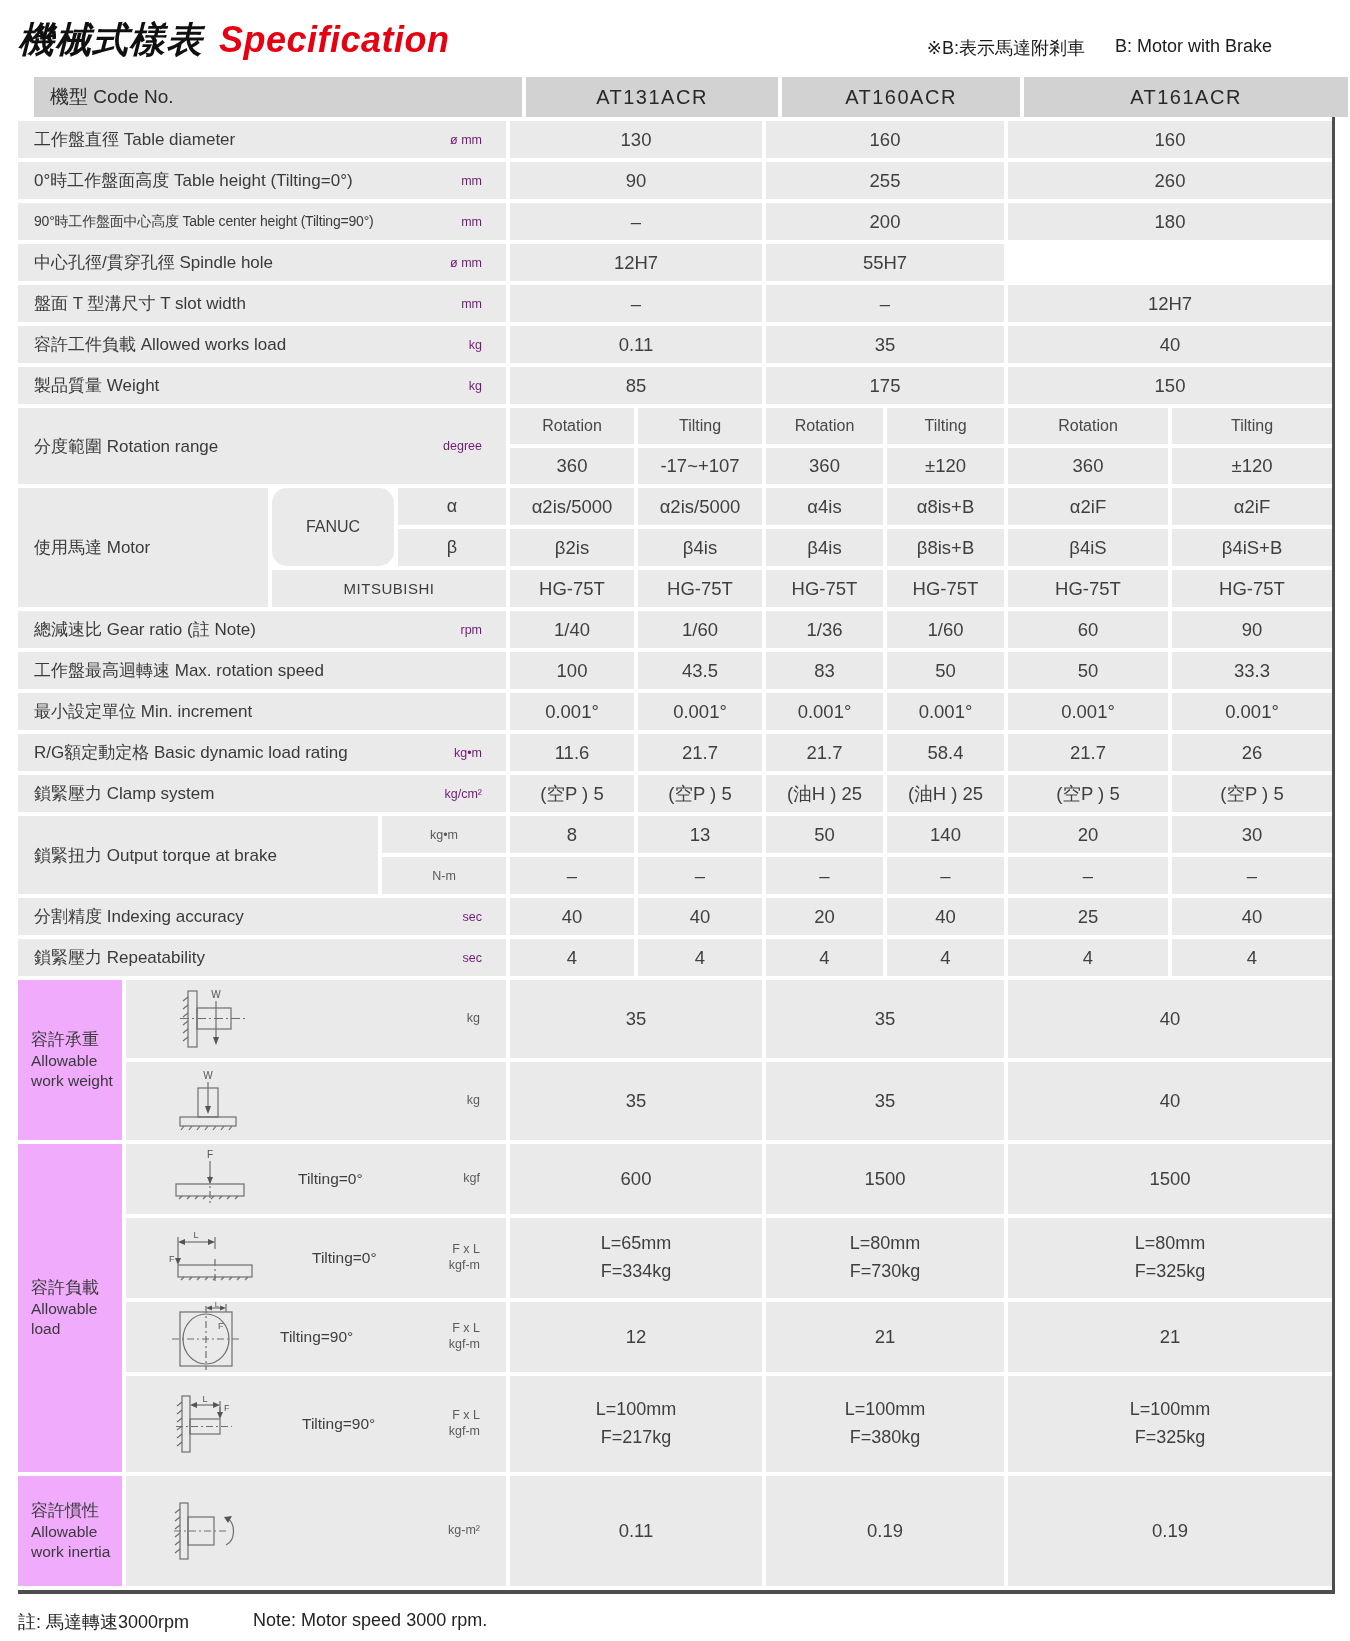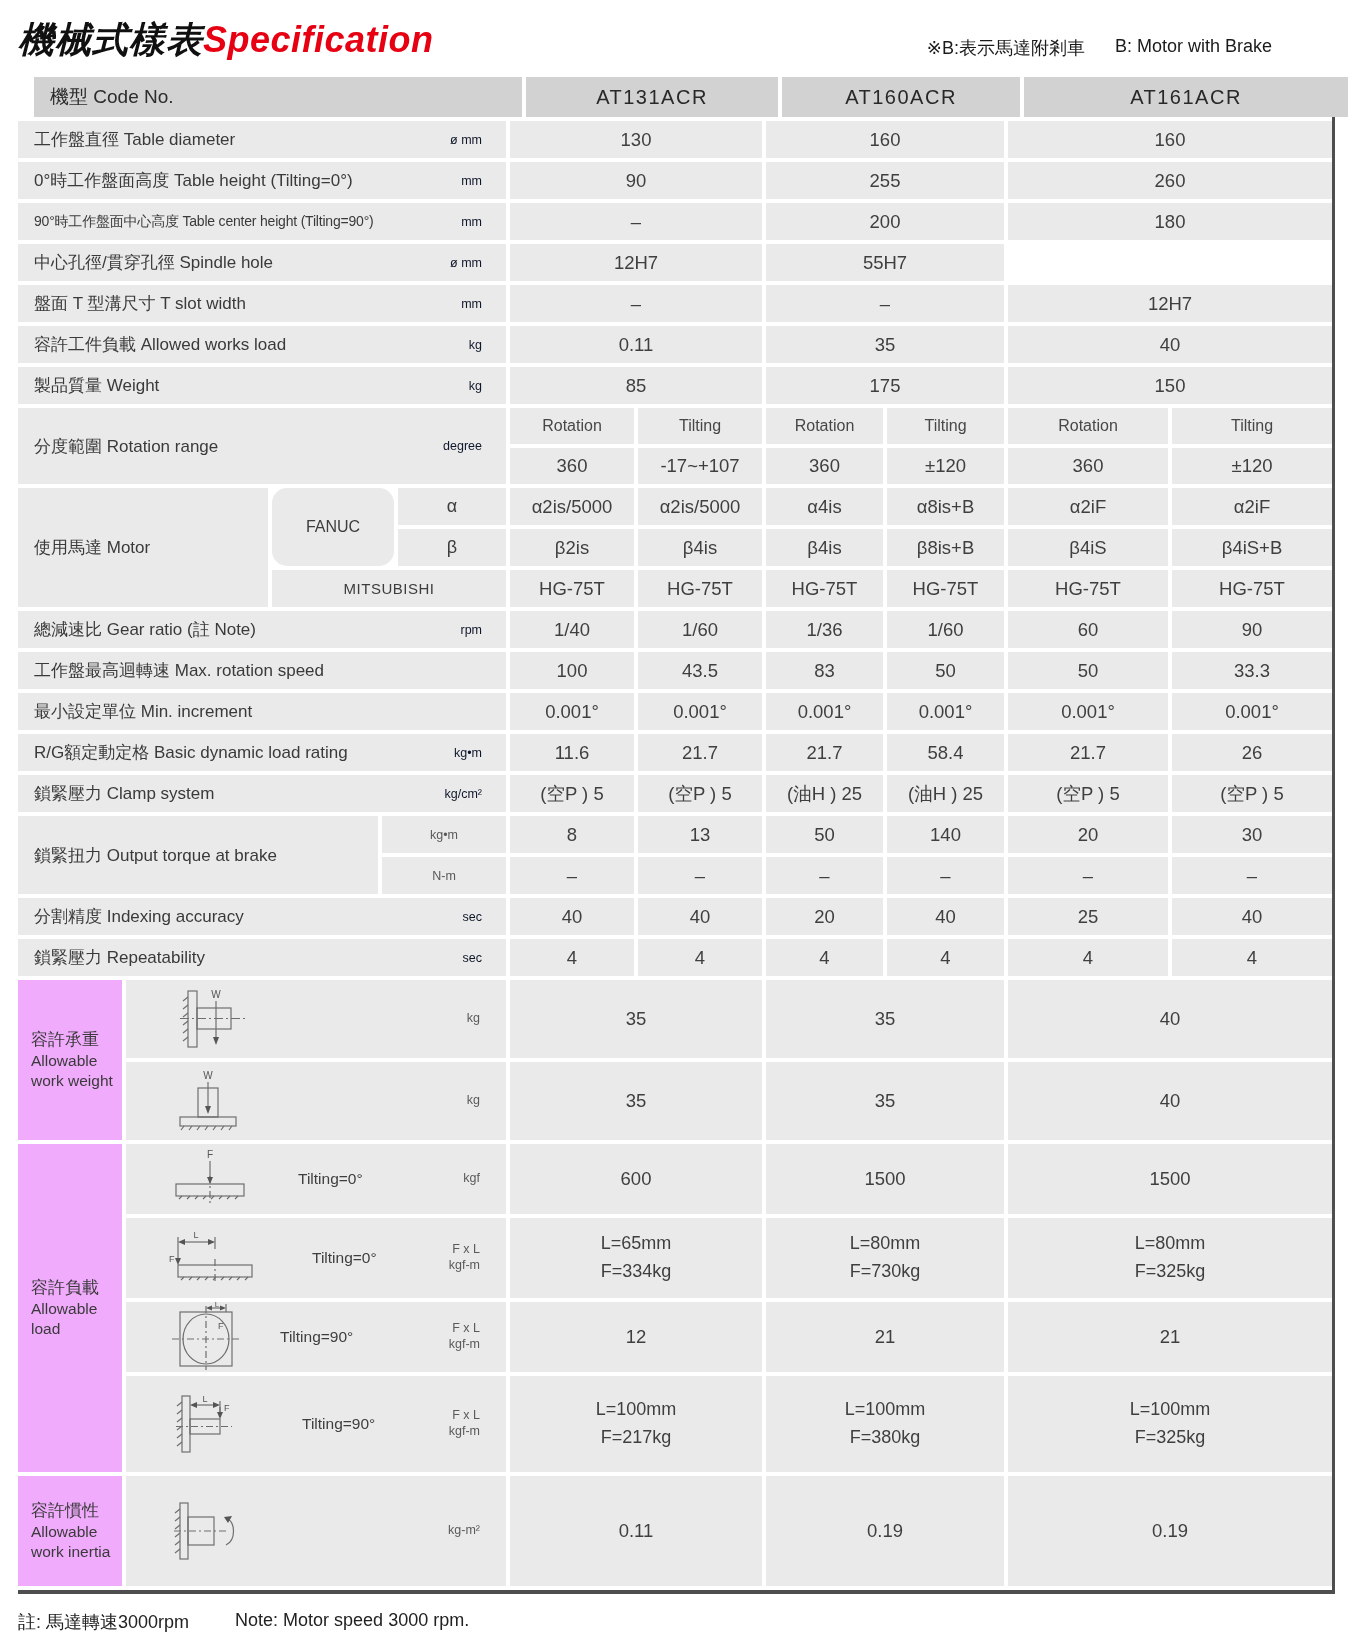--- a/index.html
+++ b/index.html
@@ -4,21 +4,21 @@
 <style>
   html,body { margin:0; padding:0; }
   body {
     width:1350px; height:1641px; background:#ffffff;
     font-family:"Liberation Sans","DejaVu Sans",sans-serif;
     color:#3d3d3d; overflow:hidden;
   }
   
   .titlebar { display:flex; align-items:flex-end; justify-content:space-between;
               margin:16px 78px 12px 18px; }
-  .title { display:flex; align-items:baseline; }
+  .title { display:flex; align-items:baseline; gap:16px; }
   .title-zh { font-size:36px; font-weight:bold; font-style:italic; color:#101010; letter-spacing:1px; }
   .title-en { font-size:36px; font-weight:bold; font-style:italic; color:#e60012; letter-spacing:0.5px; }
   .brake-note { display:flex; gap:30px; font-size:18px; color:#1b1b1b; padding-bottom:5px; }
   
   .spec-table { margin-left:18px; width:1314px;
                 border-right:3px solid #4e4e4e; border-bottom:4px solid #4e4e4e;
                 padding-bottom:4px; }
   .row, .sec { display:grid; gap:4px; margin-top:4px; }
   .hdr    { grid-template-columns:488px 252px 238px 324px; margin-top:0; }
   .simple { grid-template-columns:488px 252px 238px 324px; }
@@ -31,41 +31,41 @@
   .sec-load { grid-template-rows:70px 80px 70px 96px; }
   .sec-inertia { grid-auto-rows:110px; }
   .span2 { grid-row:1 / span 2; } .span3 { grid-row:1 / span 3; } .span4 { grid-row:1 / span 4; }
   .mitsu { grid-column:2 / span 2; font-size:15px; letter-spacing:0.5px; }
   .c { background:#eaeaea; display:flex; align-items:center; justify-content:center; }
   .hdr .c { background:#d2d2d2; }
   .c-lbl { background:#eaeaea; display:flex; align-items:center; justify-content:space-between;
            padding:0 24px 0 16px; }
   .lbl-t { font-size:17px; color:#3a3a3a; white-space:nowrap; }
   .lbl-t.tight { font-size:14px; letter-spacing:-0.2px; }
-  .unit-t { font-size:12.5px; color:#0f172a; white-space:nowrap; margin-left:24px; }
+  .unit-t { font-size:12.5px; color:#701a75; white-space:nowrap; margin-left:24px; }
   .v { font-size:18.5px; color:#3f3f3f; }
   .code { justify-content:flex-start; padding-left:16px; font-size:19px; color:#2c2c2c; }
   .model { font-size:20px; color:#282828; letter-spacing:1.5px; }
   .subhdr { font-size:16px; color:#474747; }
   .greek { font-size:18px; }
   .unitcell { font-size:12.5px; color:#5a5a5a; }
   .blk-lbl { background:#f0abfc; display:flex; flex-direction:column; align-items:flex-start;
              justify-content:center; padding-left:13px; line-height:1.3; }
   .bl-zh { font-size:17px; color:#3a3a3a; }
   .bl-en { font-size:15.5px; color:#3a3a3a; }
   .diag { background:#eaeaea; display:flex; align-items:center; justify-content:flex-start;
           padding-left:42px; position:relative; }
   .tilt { font-size:15.5px; color:#3e3e3e; margin-left:34px; }
   .unit-r { position:absolute; right:26px; top:50%; transform:translateY(-50%);
             text-align:right; font-size:12.5px; color:#5a5a5a; line-height:1.25; }
   .unit-r span { display:block; }
   .v2 { flex-direction:column; line-height:1.55; font-size:18px; }
   svg.dg text { font-family:"Liberation Sans","DejaVu Sans",sans-serif; }
   
-  .footnote { margin:16px 0 0 18px; display:flex; gap:46px; font-size:18px; color:#222; }
+  .footnote { margin:16px 0 0 18px; display:flex; gap:64px; font-size:18px; color:#222; }
 </style>
 </head>
 <body>
 
 <div class="titlebar">
   <div class="title">
     <span class="title-zh">機械式樣表</span>
     <span class="title-en">Specification</span>
   </div>
   <div class="brake-note">

